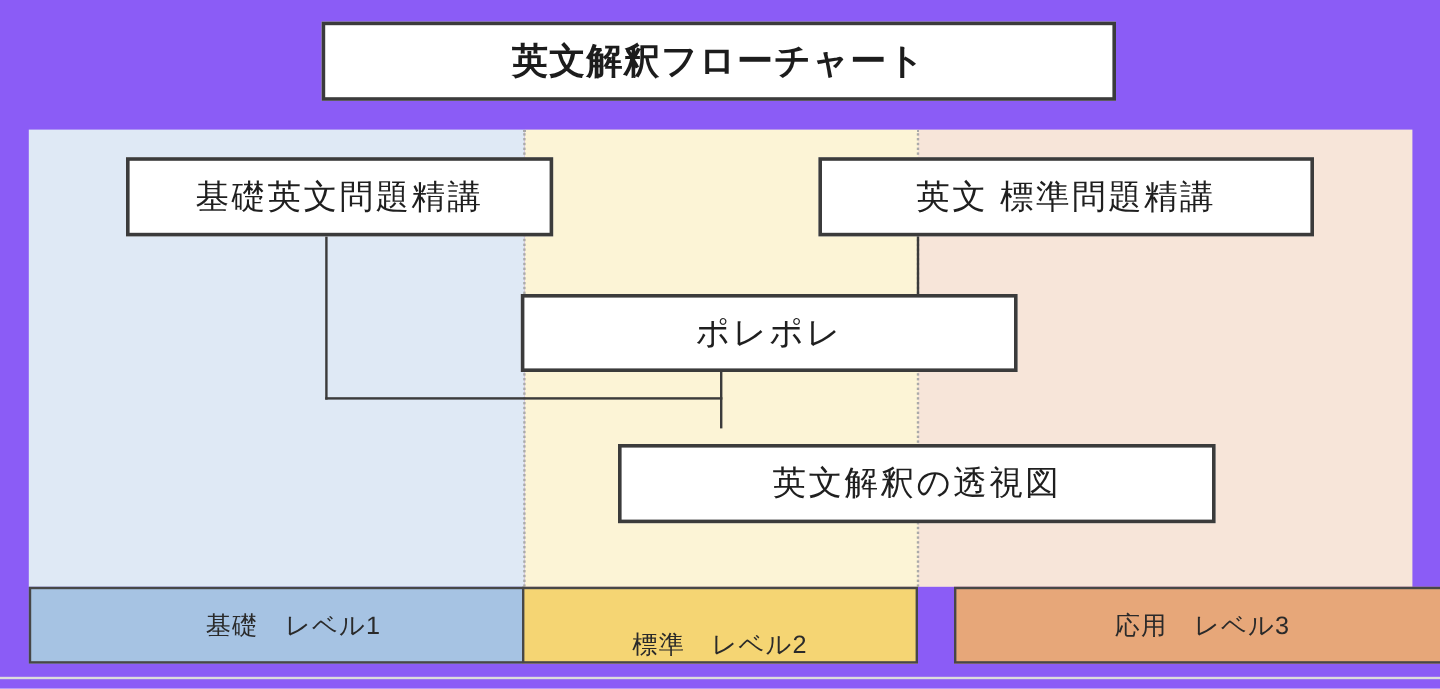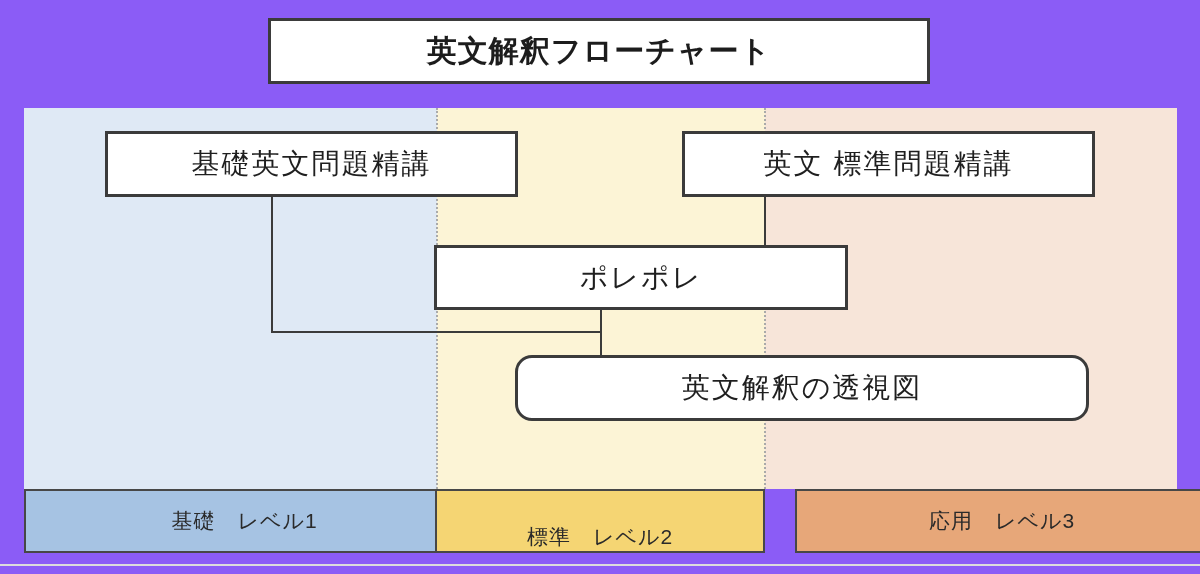--- a/index.html
+++ b/index.html
@@ -73,24 +73,24 @@
     display: flex; align-items: center; justify-content: center;
     z-index: 3;
   }
   .node span {
     font-size: 28px;
     font-weight: 400;
     letter-spacing: 2px;
     color: #1f1f1f;
     white-space: nowrap;
   }
-  .node-1 { left: 105px; top: 131px; width: 413px; height: 66px; }
+  .node-1 { left: 105px; top: 131px; width: 356px; height: 66px; }
   .node-2 { left: 682px; top: 131px; width: 413px; height: 66px; }
   .node-3 { left: 434px; top: 245px; width: 414px; height: 65px; }
-  .node-4 { left: 515px; top: 355px; width: 574px; height: 66px; border-radius: 17px; }
+  .node-4 { left: 515px; top: 370px; width: 498px; height: 66px; }
 
   
   .band {
     position: absolute;
     top: 489px;
     height: 64px;
     box-sizing: border-box;
     border: 2px solid #474747;
     display: flex; align-items: center; justify-content: center;
     z-index: 3;

